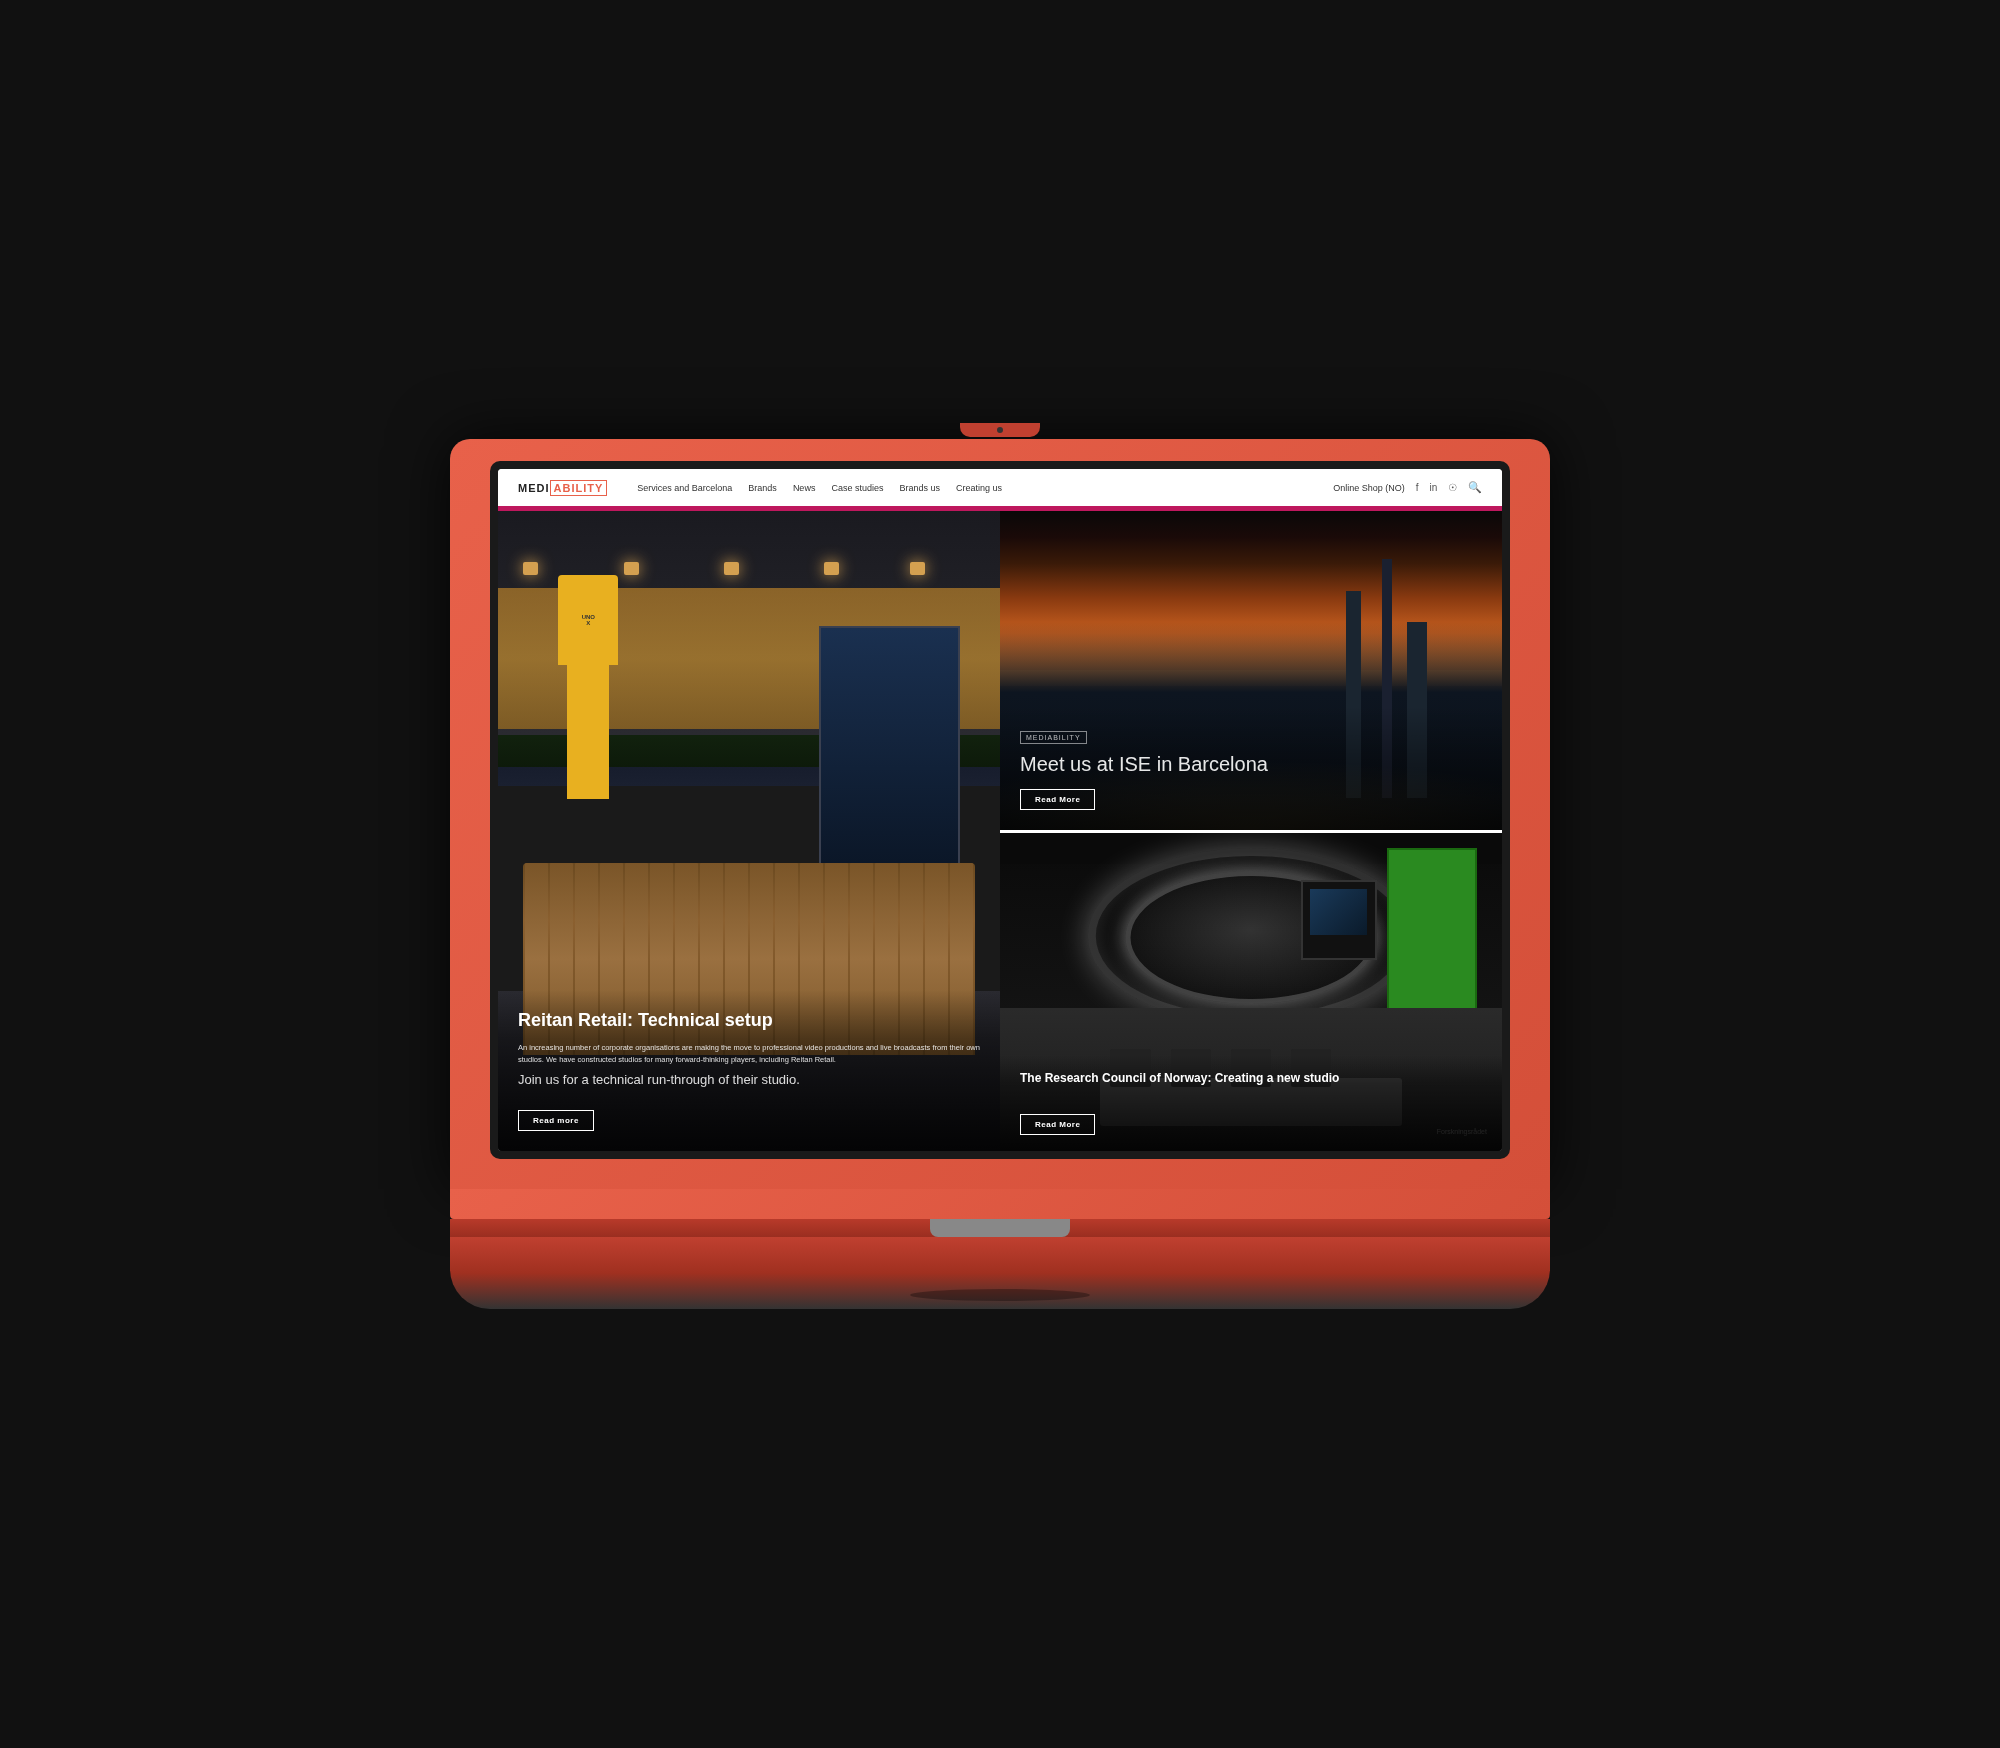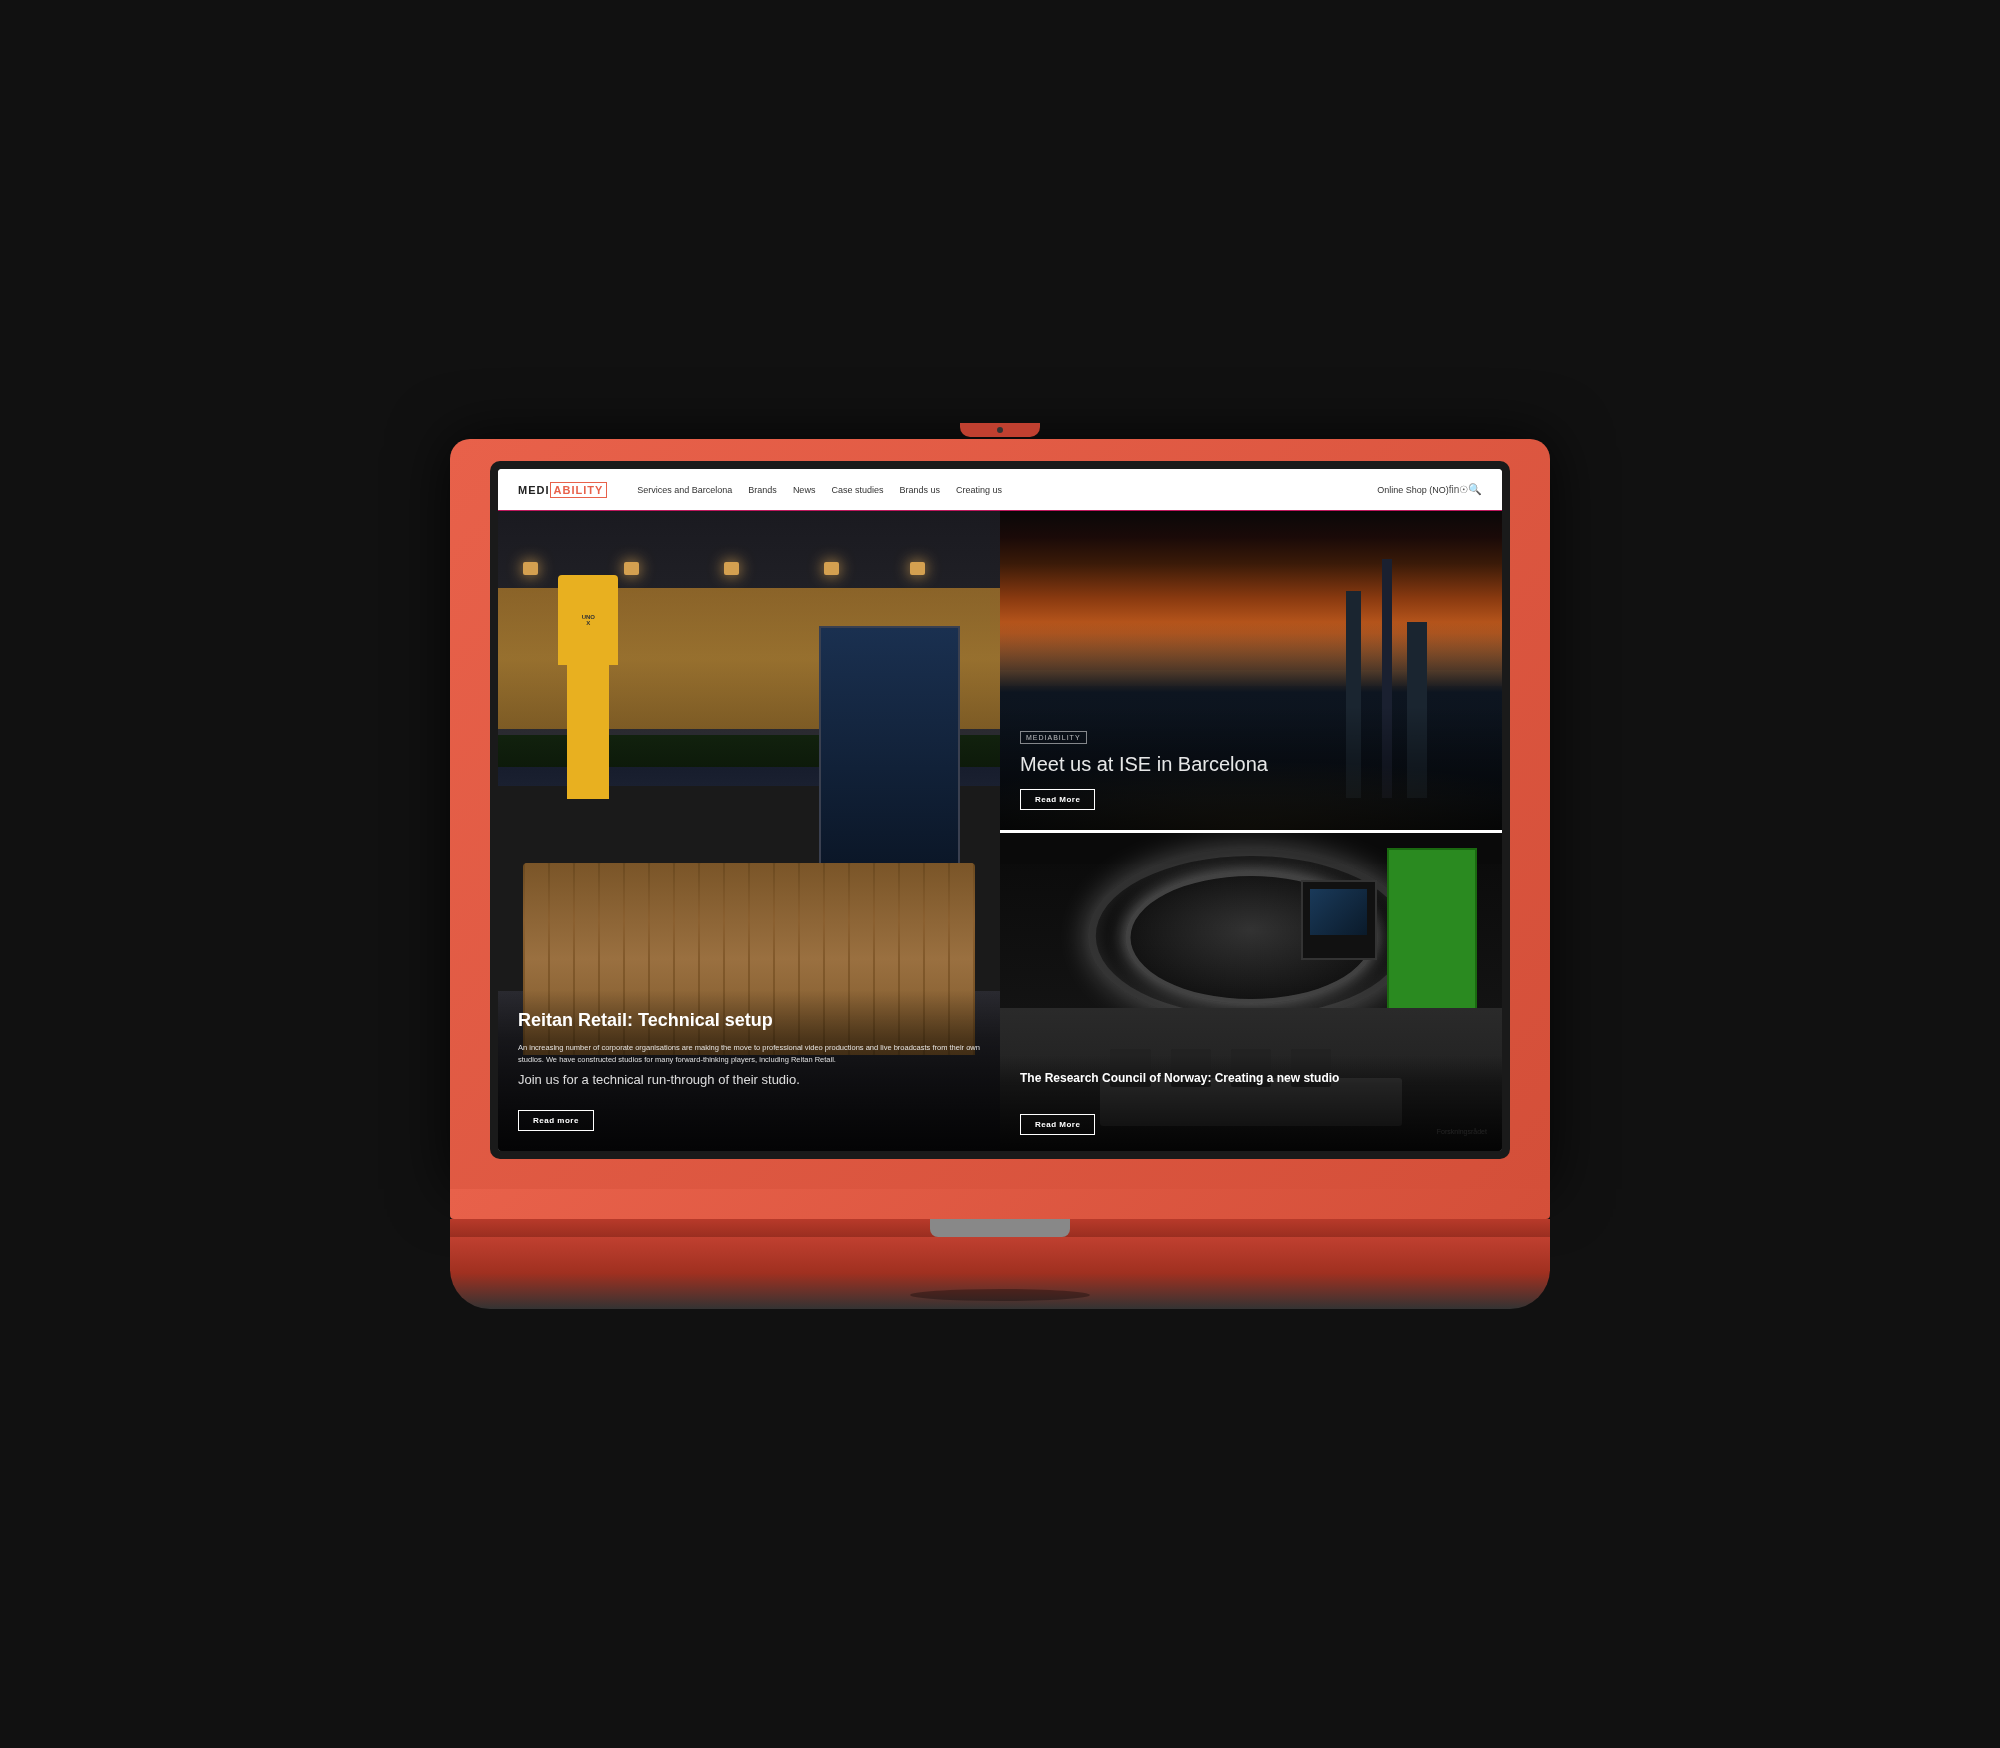--- a/index.html
+++ b/index.html
@@ -123,21 +123,21 @@
       border-radius: 50%;
     }
 
     
     .site-header {
       display: flex;
       align-items: center;
       padding: 0 20px;
       height: 42px;
       background: #fff;
-      border-bottom: 1px solid #be185d;
+      border-bottom: 5px solid #be185d;
       position: relative;
       z-index: 10;
     }
 
     .logo-box {
       display: flex;
       align-items: center;
       margin-right: 30px;
     }
     .logo-text {
@@ -161,21 +161,21 @@
     .nav-link {
       font-size: 9px;
       color: #333;
       text-decoration: none;
       white-space: nowrap;
     }
 
     .header-right {
       display: flex;
       align-items: center;
-      gap: 0;
+      gap: 11px;
     }
     .online-shop {
       font-size: 9px;
       color: #333;
     }
     .social-icon {
       font-size: 10px;
       color: #555;
       cursor: pointer;
     }

